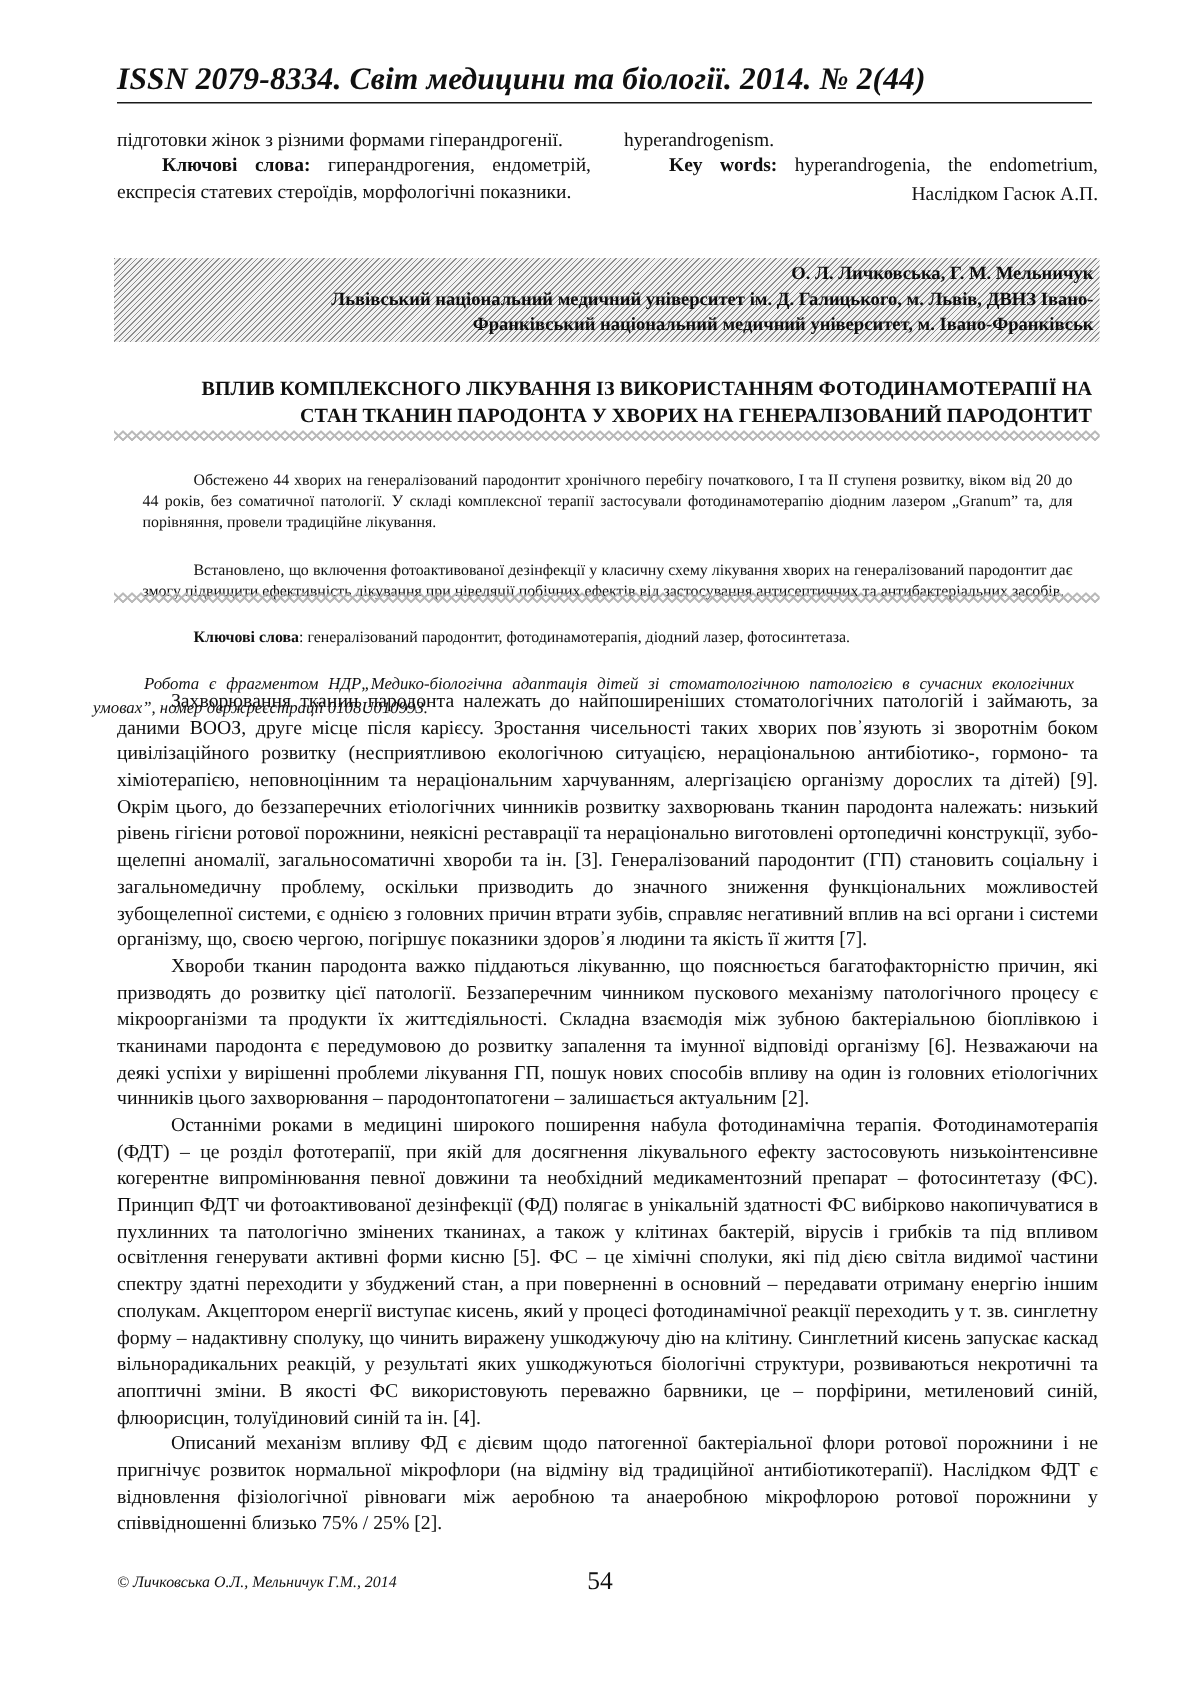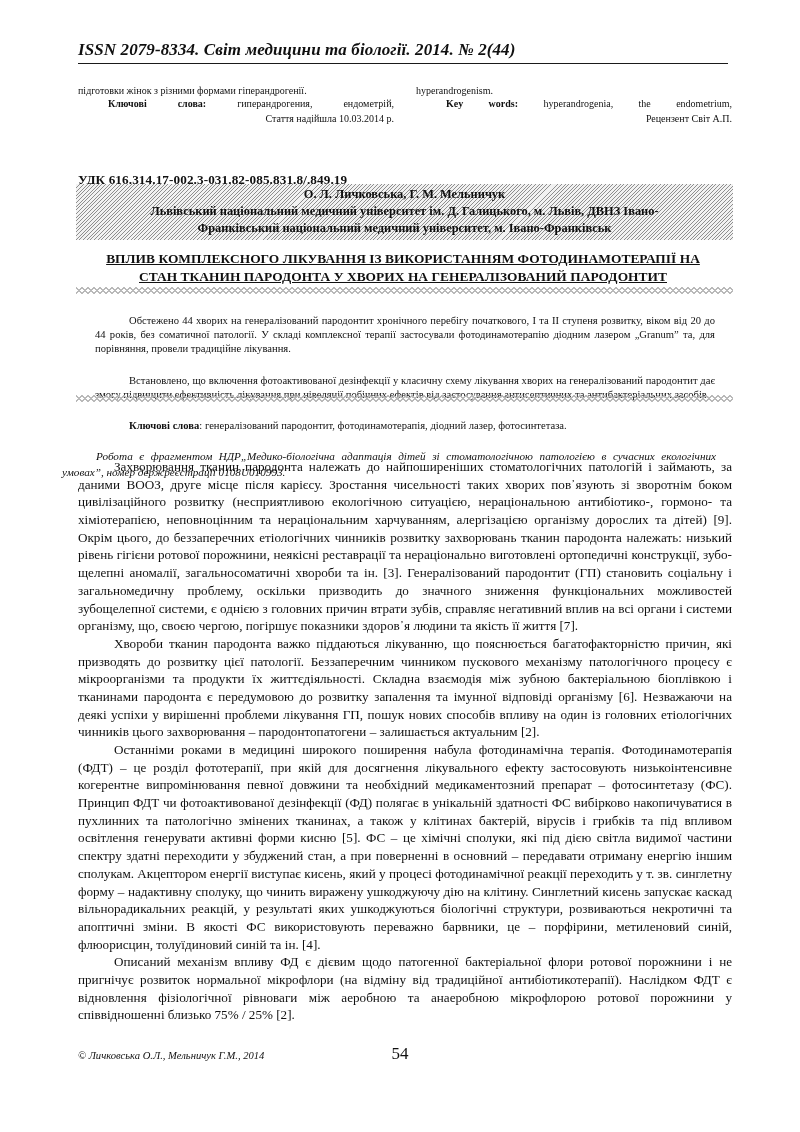--- a/index.html
+++ b/index.html
@@ -29,21 +29,21 @@
   
   .running-head {
     position: absolute;
     left: 78px;
     top: 40px;
     width: 650px;
   }
   .running-head .rh-text {
     font-style: italic;
     font-weight: bold;
-    font-size: 17px;
+    font-size: 21px;
     letter-spacing: 0.1px;
     line-height: 1.2;
     white-space: nowrap;
   }
   .rh-rule {
     margin-top: 3px;
     border-top: 1.7px solid #1a1a1a;
     width: 650px;
   }
 
@@ -51,21 +51,21 @@
   .cols {
     position: absolute;
     left: 78px;
     top: 84px;
     width: 654px;
     display: flex;
     gap: 22px;
   }
   .col {
     width: 316px;
-    font-size: 10px;
+    font-size: 13px;
     line-height: 1.33;
     text-align: justify;
   }
   .col p {
     margin: 0;
   }
   .col .indent {
     text-indent: 30px;
   }
   .col .kw {
@@ -87,25 +87,25 @@
     top: 172px;
     font-size: 13.2px;
     font-weight: bold;
     letter-spacing: 0.1px;
   }
 
   
   .banner {
     position: absolute;
     left: 76px;
-    top: 184px;
+    top: 172px;
     width: 657px;
     padding: 2px 4px 3px 4px;
     box-sizing: border-box;
-    text-align: center;
+    text-align: right;
     background-color: #f2f2f2;
     background-image:
       repeating-linear-gradient(135deg,
         rgba(60,60,60,0.55) 0px,
         rgba(60,60,60,0.55) 0.7px,
         rgba(255,255,255,0) 0.7px,
         rgba(255,255,255,0) 2.6px);
   }
   .banner .line {
     font-size: 12.4px;
@@ -113,26 +113,25 @@
     line-height: 1.37;
     color: #0d0d0d;
   }
 
   
   .art-title {
     position: absolute;
     left: 78px;
     top: 250px;
     width: 650px;
-    text-align: center;
+    text-align: right;
     font-size: 13.4px;
     font-weight: bold;
     line-height: 1.33;
     letter-spacing: 0.05px;
-    text-decoration: underline;
   }
 
   
   .zigzag {
     position: absolute;
     left: 76px;
     width: 657px;
     height: 7px;
     background-repeat: repeat-x;
     background-size: 6px 7px;
@@ -213,27 +212,27 @@
   <div class="running-head">
     <div class="rh-text">ISSN 2079-8334. Світ медицини та біології. 2014. № 2(44)</div>
     <div class="rh-rule"></div>
   </div>
 
   <div class="cols">
 
     <div class="col">
       <p>підготовки жінок з різними формами гіперандрогенії.</p>
       <p class="indent jus-spread"><span class="kw">Ключові слова:</span> <span>гиперандрогения, ендометрій,</span></p>
-      <p class="right">Стаття надійшла 10.03.2014 р.</p>
+      <p>експресія статевих стероїдів, морфологічні показники.</p>
     </div>
 
     <div class="col">
       <p>hyperandrogenism.</p>
       <p class="indent jus-spread"><span class="kw">Key words:</span> <span>hyperandrogenia, the endometrium,</span></p>
-      <p class="right">Рецензент Світ А.П.</p>
+      <p class="right">Наслідком Гасюк А.П.</p>
     </div>
 
   </div>
 
   <div class="udk">УДК 616.314.17-002.3-031.82-085.831.8/.849.19</div>
 
   <div class="banner">
     <div class="line">О. Л. Личковська, Г. М. Мельничук</div>
     <div class="line">Львівський національний медичний університет ім. Д. Галицького, м. Львів, ДВНЗ Івано-</div>
     <div class="line">Франківський національний медичний університет, м. Івано-Франківськ</div>

